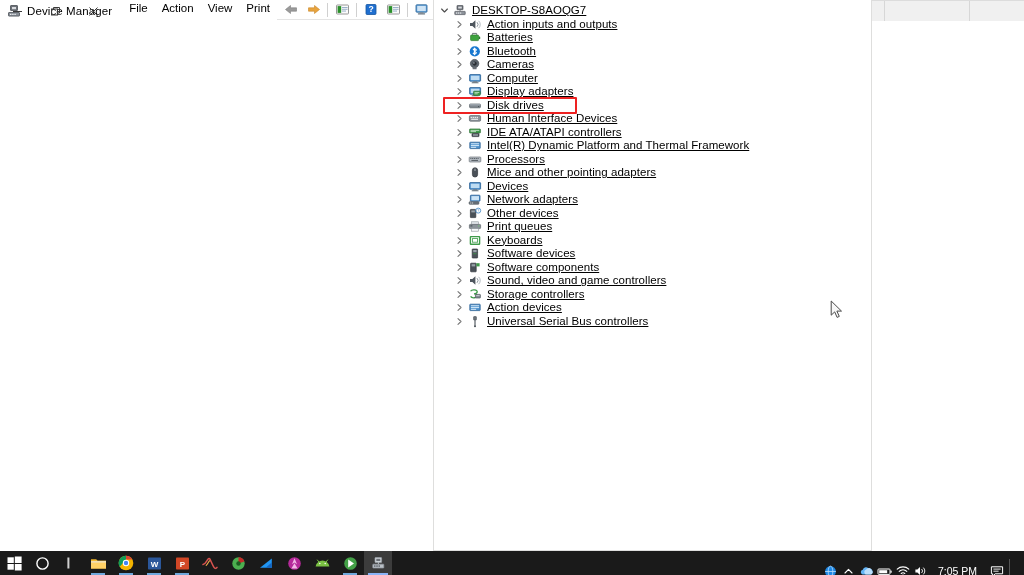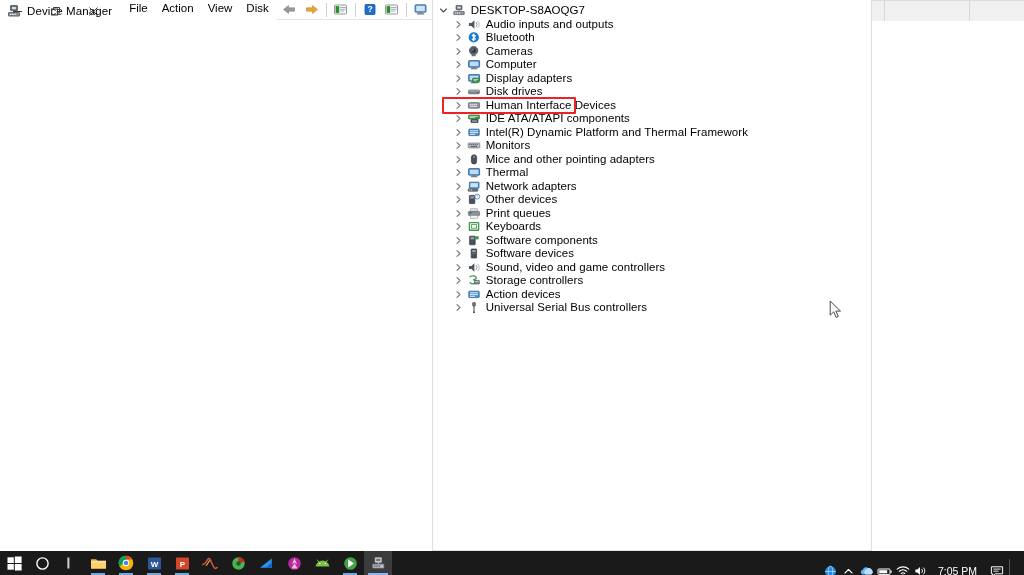--- a/index.html
+++ b/index.html
@@ -118,20 +118,21 @@
   .node-icon {
     width: 16px; height: 14px;
     margin-left: 1px; margin-right: 4px;
     flex: 0 0 auto;
     display: flex; align-items: center; justify-content: center;
     position: relative;
   }
   .node-label {
     line-height: 13px;
     letter-spacing: 0.05px;
+    text-decoration: underline;
   }
 
   
   #highlight-box {
     position: absolute;
     border: 2px solid #ee2222;
     pointer-events: none;
     border-radius: 1px;
   }
 
@@ -244,21 +245,21 @@
           <line x1="9.5" y1="1.5" x2="1.5" y2="9.5" stroke="currentColor" stroke-width="1"></line>
         </svg>
       </div>
     </div>
   </div>
 
   <div id="menu-bar">
     <div class="menu-item">File</div>
     <div class="menu-item">Action</div>
     <div class="menu-item">View</div>
-    <div class="menu-item">Disk</div>
+    <div class="menu-item">Print</div>
   </div>
 
   <div id="toolbar">
     <div class="tb-btn">
       <svg width="15" height="13" viewBox="0 0 15 13">
         <path d="M6.5 2.5 L1.5 6.5 L6.5 10.5 L6.5 8.2 L12.5 8.2 L12.5 4.8 L6.5 4.8 Z" fill="#9a9a9a" stroke="#7d7d7d" stroke-width="0.6" stroke-linejoin="round"></path>
       </svg>
     </div>
     <div class="tb-btn">
       <svg width="15" height="13" viewBox="0 0 15 13">
@@ -331,23 +332,38 @@
               <polyline points="3,1.6 6,4.5 3,7.4" fill="none" stroke="#777" stroke-width="1.1" stroke-linecap="round" stroke-linejoin="round"></polyline>
             </svg>
         </span>
         <span class="node-icon">
           <svg width="14" height="13" viewBox="0 0 14 13">
             <path d="M2 5 L4.4 5 L7.4 2.3 L7.4 10.7 L4.4 8 L2 8 Z" fill="#4e565e"></path>
             <path d="M9 4.2 A3.3 3.3 0 0 1 9 8.8" fill="none" stroke="#8c959d" stroke-width="1"></path>
             <path d="M10.6 2.8 A5 5 0 0 1 10.6 10.2" fill="none" stroke="#aab3bb" stroke-width="0.9"></path>
           </svg>
         </span>
-        <span class="node-label">Audio inputs and outputs</span>
-      </div>
-
+        <span class="node-label">Action inputs and outputs</span>
+      </div>
+
+      <div class="tree-row child">
+        <span class="twisty">
+          <svg width="9" height="9" viewBox="0 0 9 9">
+              <polyline points="3,1.6 6,4.5 3,7.4" fill="none" stroke="#777" stroke-width="1.1" stroke-linecap="round" stroke-linejoin="round"></polyline>
+            </svg>
+        </span>
+        <span class="node-icon">
+          <svg width="14" height="13" viewBox="0 0 14 13">
+            <rect x="2.6" y="4" width="8" height="5.6" rx="0.8" fill="#3ea33e" stroke="#2b7a2b" stroke-width="0.7"></rect>
+            <rect x="10.8" y="5.6" width="1.4" height="2.4" rx="0.3" fill="#2b7a2b"></rect>
+            <path d="M4.5 3.8 L4.5 2.4 L8.6 2.4 L8.6 3.8" fill="none" stroke="#6b7077" stroke-width="1"></path>
+          </svg>
+        </span>
+        <span class="node-label">Batteries</span>
+      </div>
 
       <div class="tree-row child">
         <span class="twisty">
           <svg width="9" height="9" viewBox="0 0 9 9">
               <polyline points="3,1.6 6,4.5 3,7.4" fill="none" stroke="#777" stroke-width="1.1" stroke-linecap="round" stroke-linejoin="round"></polyline>
             </svg>
         </span>
         <span class="node-icon">
           <svg width="14" height="13" viewBox="0 0 14 13">
             <circle cx="6.8" cy="6.4" r="5.1" fill="#1878d0"></circle>
@@ -455,21 +471,21 @@
         </span>
         <span class="node-icon">
           <svg width="14" height="13" viewBox="0 0 14 13">
             <rect x="1.6" y="3" width="10.8" height="4" rx="0.5" fill="#3f9b4a" stroke="#2d7135" stroke-width="0.7"></rect>
             <rect x="2.6" y="3.9" width="8.6" height="0.8" fill="#d4ecd6"></rect>
             <rect x="2.6" y="5.3" width="5.4" height="0.8" fill="#d4ecd6"></rect>
             <rect x="4" y="7.4" width="7" height="3.2" rx="0.5" fill="#4a5158" stroke="#32373c" stroke-width="0.7"></rect>
             <rect x="5" y="8.3" width="5" height="1.4" fill="#9aa2aa"></rect>
           </svg>
         </span>
-        <span class="node-label">IDE ATA/ATAPI components</span>
+        <span class="node-label">IDE ATA/ATAPI controllers</span>
       </div>
 
       <div class="tree-row child">
         <span class="twisty">
           <svg width="9" height="9" viewBox="0 0 9 9">
               <polyline points="3,1.6 6,4.5 3,7.4" fill="none" stroke="#777" stroke-width="1.1" stroke-linecap="round" stroke-linejoin="round"></polyline>
             </svg>
         </span>
         <span class="node-icon">
           <svg width="14" height="13" viewBox="0 0 14 13">
@@ -492,21 +508,21 @@
           <svg width="14" height="13" viewBox="0 0 14 13">
             <rect x="1.2" y="4" width="11.6" height="5" rx="0.8" fill="#b5bcc3" stroke="#70777d" stroke-width="0.7"></rect>
             <rect x="2.3" y="5" width="1.2" height="1" fill="#5d646a"></rect>
             <rect x="4.1" y="5" width="1.2" height="1" fill="#5d646a"></rect>
             <rect x="5.9" y="5" width="1.2" height="1" fill="#5d646a"></rect>
             <rect x="7.7" y="5" width="1.2" height="1" fill="#5d646a"></rect>
             <rect x="9.5" y="5" width="1.2" height="1" fill="#5d646a"></rect>
             <rect x="3.4" y="6.9" width="6.6" height="1.1" fill="#5d646a"></rect>
           </svg>
         </span>
-        <span class="node-label">Monitors</span>
+        <span class="node-label">Processors</span>
       </div>
 
       <div class="tree-row child">
         <span class="twisty">
           <svg width="9" height="9" viewBox="0 0 9 9">
               <polyline points="3,1.6 6,4.5 3,7.4" fill="none" stroke="#777" stroke-width="1.1" stroke-linecap="round" stroke-linejoin="round"></polyline>
             </svg>
         </span>
         <span class="node-icon">
           <svg width="14" height="13" viewBox="0 0 14 13">
@@ -524,21 +540,21 @@
             </svg>
         </span>
         <span class="node-icon">
           <svg width="14" height="13" viewBox="0 0 14 13">
             <rect x="1.6" y="2.6" width="11" height="6.6" rx="0.6" fill="#3f87c9" stroke="#2a5f92" stroke-width="0.8"></rect>
             <rect x="2.7" y="3.6" width="8.8" height="4.6" fill="#bfdcf2"></rect>
             <rect x="5.2" y="9.4" width="3.8" height="1" fill="#6b7680"></rect>
             <rect x="3.6" y="10.3" width="7" height="1" rx="0.4" fill="#5d6872"></rect>
           </svg>
         </span>
-        <span class="node-label">Thermal</span>
+        <span class="node-label">Devices</span>
       </div>
 
       <div class="tree-row child">
         <span class="twisty">
           <svg width="9" height="9" viewBox="0 0 9 9">
               <polyline points="3,1.6 6,4.5 3,7.4" fill="none" stroke="#777" stroke-width="1.1" stroke-linecap="round" stroke-linejoin="round"></polyline>
             </svg>
         </span>
         <span class="node-icon">
           <svg width="14" height="13" viewBox="0 0 14 13">
@@ -603,42 +619,42 @@
       </div>
 
       <div class="tree-row child">
         <span class="twisty">
           <svg width="9" height="9" viewBox="0 0 9 9">
               <polyline points="3,1.6 6,4.5 3,7.4" fill="none" stroke="#777" stroke-width="1.1" stroke-linecap="round" stroke-linejoin="round"></polyline>
             </svg>
         </span>
         <span class="node-icon">
           <svg width="14" height="13" viewBox="0 0 14 13">
+            <rect x="4.2" y="2" width="5.4" height="9" rx="0.5" fill="#4a5158" stroke="#32373c" stroke-width="0.7"></rect>
+            <rect x="5.2" y="3" width="3.4" height="2.2" fill="#9aa2aa"></rect>
+            <rect x="5.2" y="6.4" width="3.4" height="0.8" fill="#3f9b4a"></rect>
+          </svg>
+        </span>
+        <span class="node-label">Software devices</span>
+      </div>
+
+      <div class="tree-row child">
+        <span class="twisty">
+          <svg width="9" height="9" viewBox="0 0 9 9">
+              <polyline points="3,1.6 6,4.5 3,7.4" fill="none" stroke="#777" stroke-width="1.1" stroke-linecap="round" stroke-linejoin="round"></polyline>
+            </svg>
+        </span>
+        <span class="node-icon">
+          <svg width="14" height="13" viewBox="0 0 14 13">
             <rect x="2.6" y="2.2" width="5.6" height="8.6" rx="0.5" fill="#4a5158" stroke="#32373c" stroke-width="0.7"></rect>
             <rect x="3.6" y="3.2" width="3.6" height="2.2" fill="#9aa2aa"></rect>
             <rect x="8.4" y="2.2" width="3.2" height="3.2" fill="#3f9b4a"></rect>
           </svg>
         </span>
         <span class="node-label">Software components</span>
-      </div>
-
-      <div class="tree-row child">
-        <span class="twisty">
-          <svg width="9" height="9" viewBox="0 0 9 9">
-              <polyline points="3,1.6 6,4.5 3,7.4" fill="none" stroke="#777" stroke-width="1.1" stroke-linecap="round" stroke-linejoin="round"></polyline>
-            </svg>
-        </span>
-        <span class="node-icon">
-          <svg width="14" height="13" viewBox="0 0 14 13">
-            <rect x="4.2" y="2" width="5.4" height="9" rx="0.5" fill="#4a5158" stroke="#32373c" stroke-width="0.7"></rect>
-            <rect x="5.2" y="3" width="3.4" height="2.2" fill="#9aa2aa"></rect>
-            <rect x="5.2" y="6.4" width="3.4" height="0.8" fill="#3f9b4a"></rect>
-          </svg>
-        </span>
-        <span class="node-label">Software devices</span>
       </div>
 
       <div class="tree-row child">
         <span class="twisty">
           <svg width="9" height="9" viewBox="0 0 9 9">
               <polyline points="3,1.6 6,4.5 3,7.4" fill="none" stroke="#777" stroke-width="1.1" stroke-linecap="round" stroke-linejoin="round"></polyline>
             </svg>
         </span>
         <span class="node-icon">
           <svg width="14" height="13" viewBox="0 0 14 13">

